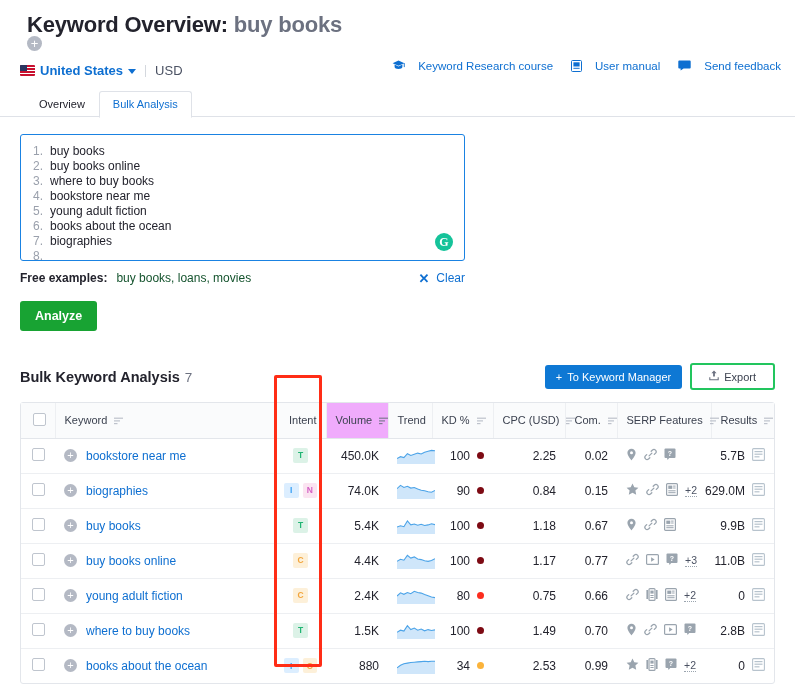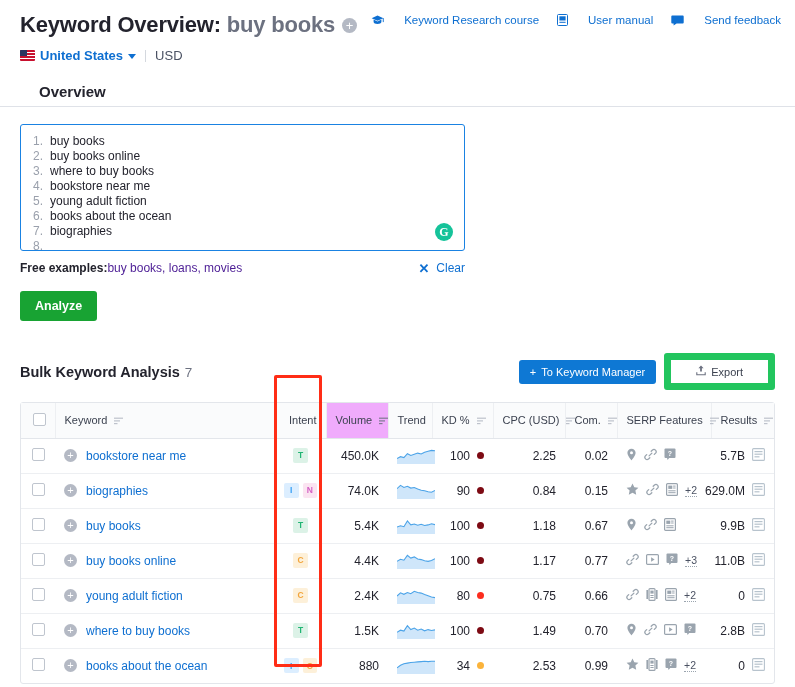--- a/index.html
+++ b/index.html
@@ -6,60 +6,60 @@
   html, body {
     margin: 0; padding: 0;
     background: #ffffff;
     font-family: "Liberation Sans", sans-serif;
     color: #23232d;
   }
   body { width: 795px; height: 687px; position: relative; overflow: hidden; }
 
   
   .page-head { padding: 12px 20px 0 20px; position: relative; }
-  .title-row { display: flex; align-items: baseline; }
+  .title-row { display: flex; align-items: baseline; flex-direction: column; }
   .page-title {
     font-size: 22px; font-weight: bold; letter-spacing: -0.2px;
     color: #23232d; white-space: nowrap;
   }
   .page-title .kw { color: #6c7180; font-weight: bold; margin-left: 6px; }
   .add-kw-icon {
     display: inline-flex; align-items: center; justify-content: center;
     width: 15px; height: 15px; border-radius: 50%;
     background: #b4b9c4; color: #fff; font-size: 13px; line-height: 1;
     margin-left: 7px; position: relative; top: -2px; cursor: pointer;
   }
   .head-links {
     position: absolute; right: 14px; top: 14px;
     display: flex; align-items: center; gap: 18px;
     font-size: 11.5px;
   }
-  .head-link { color: #0e6fd1; text-decoration: none; display: flex; align-items: center; gap: 20px; cursor: pointer; white-space: nowrap; }
+  .head-link { color: #0e6fd1; text-decoration: none; display: flex; align-items: flex-start; gap: 13px; cursor: pointer; white-space: nowrap; margin-top: 46px; }
   .head-link svg { display: block; }
 
   .locale-row {
     margin-top: 10px; display: flex; align-items: center;
     font-size: 13px; gap: 9px;
   }
   .locale-btn { display: flex; align-items: center; gap: 5px; color: #0e6fd1; cursor: pointer; font-weight: bold; }
   .flag { width: 15px; height: 11px; display: inline-block; position: relative; overflow: hidden; border-radius: 1px; }
   .flag .stripes { position: absolute; inset: 0;
     background: repeating-linear-gradient(to bottom, #c8102e 0 1.6px, #fff 1.6px 3.1px); }
   .flag .canton { position: absolute; left: 0; top: 0; width: 7px; height: 6px; background: #2a3560; }
   .caret-down { width: 0; height: 0; border-left: 4px solid transparent; border-right: 4px solid transparent; border-top: 5px solid #0e6fd1; margin-top:2px;}
   .vdiv { width: 1px; height: 12px; background: #d4d8de; }
   .currency { color: #4b5263; }
 
   
   .tabs { margin-top: 13px; display: flex; align-items: flex-end; position: relative; padding-left: 5px;}
   .tabs::after { content:""; position:absolute; left:-20px; right:-795px; bottom:0; height:1px; background:#dfe2e8; }
   .tab {
-    font-size: 15px; padding: 6px 13px 7px 13px; color: #23232d;
+    font-size: 11px; padding: 6px 13px 7px 13px; color: #23232d;
     cursor: pointer; position: relative; z-index: 2; border: 1px solid transparent;
-    border-bottom: none; background: transparent; font-weight: bold;
+    border-bottom: none; background: transparent;
   }
   .tab.active {
     color: #0e6fd1; background: #fff;
     border: 1px solid #dfe2e8; border-bottom: 1px solid #fff;
     border-radius: 3px 3px 0 0; margin-bottom: -1px;
   }
 
   
   .input-section { padding: 0 20px; margin-top: 17px; }
   .input-label-row { display: flex; align-items: center; gap: 8px; font-size: 12px; color: #23232d; }
@@ -79,21 +79,21 @@
     width: 18px; height: 18px; border-radius: 50%;
     background: #15c39a; color: #fff; display: flex; align-items: center; justify-content: center;
     font-size: 12px; font-weight: bold; font-family: "Liberation Serif", serif; cursor: pointer;
   }
 
   .examples-row {
     margin-top: 10px; width: 445px; display: flex; align-items: center;
     font-size: 12px;
   }
   .examples-label { font-weight: bold; color: #23232d; }
-  .examples-links { color: #4c1d95; cursor: pointer; }
+  .examples-links { color: #14532d; margin-left: 9px; cursor: pointer; }
   .clear-btn { margin-left: auto; display: flex; align-items: center; gap: 7px; color: #0e6fd1; cursor: pointer; font-size: 12px; }
   .x-mark { font-weight: bold; font-size: 13px; color: #0e6fd1; line-height: 1; }
 
   .analyze-btn {
     margin-top: 16px; background: #18a333; color: #fff; border: none;
     border-radius: 3px; font-size: 12.5px; font-weight: bold;
     padding: 8px 15px; cursor: pointer; font-family: "Liberation Sans", sans-serif;
   }
 
   
@@ -102,22 +102,22 @@
   }
   .results-title { font-size: 14.5px; font-weight: bold; color: #23232d; }
   .results-count { font-weight: normal; color: #6c7180; margin-left: 5px; font-size: 13.5px; }
   .results-actions { margin-left: auto; display: flex; align-items: center; gap: 8px; }
   .btn-primary {
     background: #0e78d4; color: #fff; border: none; border-radius: 3px;
     font-size: 11px; padding: 6px 11px; cursor: pointer; display: flex; align-items: center; gap: 5px;
     font-family: "Liberation Sans", sans-serif;
   }
   .btn-secondary {
-    background: #fff; color: #3c4250; border: 7px solid #22c55e; border-radius: 3px;
-    font-size: 11px; padding: 5px 25px; cursor: pointer; display: flex; align-items: center; gap: 5px;
+    background: #fff; color: #3c4250; border: 2px solid #22c55e; border-radius: 3px;
+    font-size: 11px; padding: 5px 17px; cursor: pointer; display: flex; align-items: center; gap: 5px;
     font-family: "Liberation Sans", sans-serif;
   }
 
   
   .table-wrap { margin: 12px 20px 0 20px; border: 1px solid #e3e6eb; border-radius: 3px; position: relative; }
   table.kwtable { border-collapse: collapse; width: 100%; table-layout: fixed; }
   table.kwtable thead th {
     background: #fafbfc; font-size: 11px; font-weight: normal; color: #3c4250;
     height: 35px; border-bottom: 1px solid #e3e6eb; border-right: 1px solid #edeff2;
     padding: 0 9px; text-align: left; white-space: nowrap; vertical-align: middle;
@@ -227,20 +227,21 @@
         </span>
       <span>United States</span>
       <span class="caret-down"></span>
     </div>
     <span class="vdiv"></span>
     <span class="currency">USD</span>
   </div>
 
   <div class="tabs">
     <div class="tab">Overview</div>
+    <div class="tab active">Bulk Analysis</div>
   </div>
 </div>
 
 <div class="input-section">
 
   <div class="kw-box">
     <div class="kw-line">
         <span class="kw-num">1.</span>
         <span>buy books</span>
       </div>

